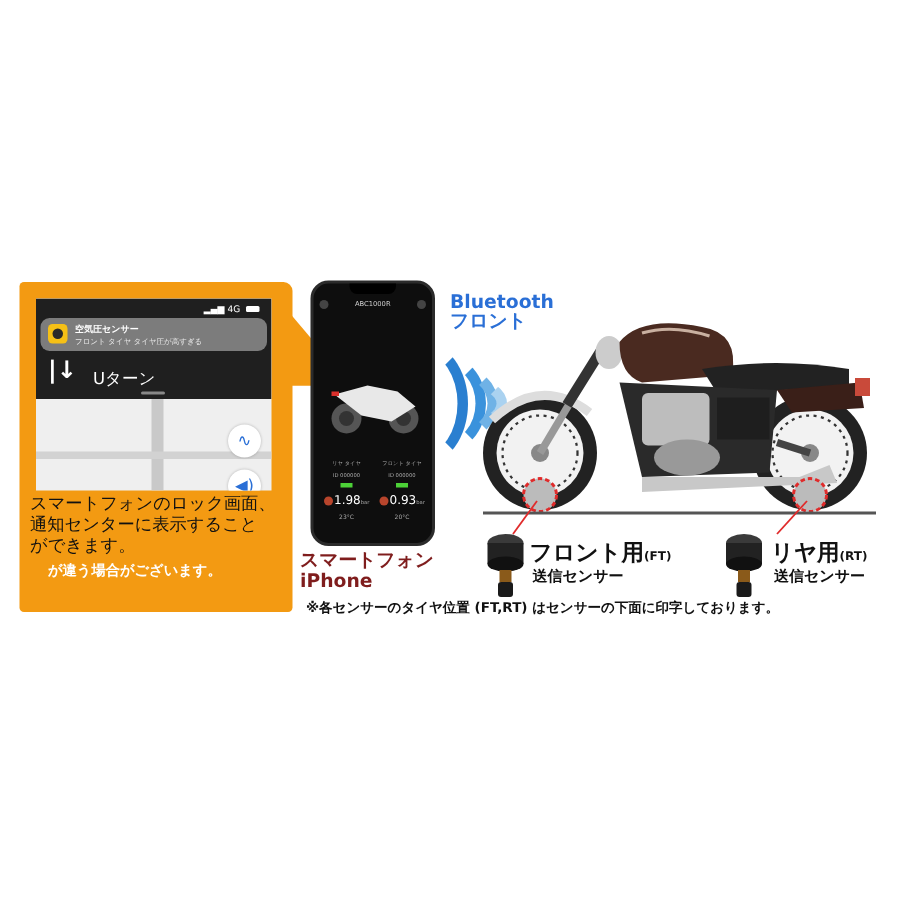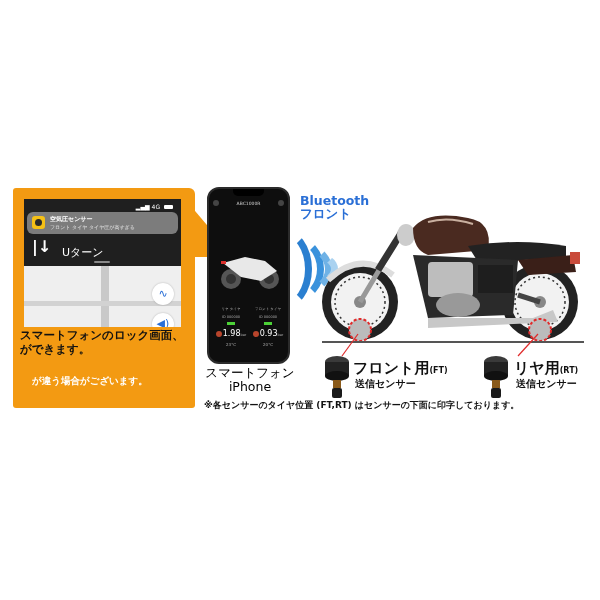--- a/index.html
+++ b/index.html
@@ -42,21 +42,21 @@
   .ls-handle { position: absolute; left: 70px; top: 62px; width: 16px; height: 2px; background: #888; border-radius: 1px; }
   .ls-road-v { position: absolute; left: 77px; top: 67px; width: 8px; height: 61px; background: #c9c9c9; }
   .ls-road-h { position: absolute; left: 0; top: 102px; width: 157px; height: 5px; background: #d2d2d2; }
   .ls-btn {
     position: absolute; left: 128px; width: 22px; height: 22px; border-radius: 50%;
     background: #fff; color: #2a6fd6; font-size: 11px; text-align: center; line-height: 22px;
     box-shadow: 0 0 2px rgba(0,0,0,0.25);
   }
   .callout-text {
     position: absolute; left: 20px; top: 328px; width: 170px;
-    font-weight: bold; color: #111; font-size: 11.5px; line-height: 14px;
+    font-weight: normal; color: #111; font-size: 11.5px; line-height: 14px;
   }
   .callout-note {
     position: absolute; left: 20px; top: 374px; width: 170px;
     font-weight: bold; color: #fff; font-size: 9.5px; line-height: 14px;
   }
   .callout-note .l2 { padding-left: 12px; display: block; }
 
   
   .phone {
     position: absolute; left: 207px; top: 187px; width: 83px; height: 177px;
@@ -68,22 +68,22 @@
   .ph-bike { position: absolute; left: 6px; top: 62px; width: 70px; height: 40px; }
   .ph-col { position: absolute; top: 118px; width: 36px; text-align: center; color: #aaa; }
   .ph-col .lbl { font-size: 3.5px; }
   .ph-col .id { font-size: 3.5px; margin-top: 4px; }
   .ph-col .bar { width: 8px; height: 3px; background: #4cd137; margin: 3px auto 0; }
   .ph-col .val { font-size: 8px; color: #fff; margin-top: 4px; white-space: nowrap; }
   .ph-col .val .dot { display: inline-block; width: 6px; height: 6px; border-radius: 50%; background: #b8452c; vertical-align: middle; margin-right: 1px; }
   .ph-col .val .unit { font-size: 3.5px; color: #aaa; }
   .ph-col .temp { font-size: 4px; margin-top: 4px; }
   .phone-caption {
-    position: absolute; left: 200px; top: 366px; width: 100px; text-align: center;
-    font-weight: normal; font-size: 12.5px; line-height: 14px; color: #000000;
+    position: absolute; left: 200px; top: 366px; width: 100px; text-align: left;
+    font-weight: bold; font-size: 12.5px; line-height: 14px; color: #7f1d1d;
   }
 
   
   .wave { position: absolute; border-radius: 50%; border: 7px solid; border-left-color: transparent; border-top-color: transparent; border-bottom-color: transparent; }
   .bt-label {
     position: absolute; left: 300px; top: 194px; color: #2a6fd6; font-weight: bold;
     font-size: 12.5px; line-height: 13px; text-align: left; width: 80px;
   }
 
   
@@ -123,20 +123,21 @@
     <div class="ls-handle"></div>
   </div>
   <div class="ls-road-v"></div>
   <div class="ls-road-h"></div>
   <div class="ls-btn" style="top:84px;">∿</div>
   <div class="ls-btn" style="top:114px;">◀)</div>
 </div>
 
 <div class="callout-text">
   <div>スマートフォンのロック画面、</div>
+  <div>通知センターに表示すること</div>
   <div>ができます。</div>
 </div>
 <div class="callout-note">
   <span class="l2">が違う場合がございます。</span>
 </div>
 
 <div class="phone">
   <div class="notch"></div>
   <div class="ph-gear" style="left:4px;"></div>
   <div class="ph-gear" style="right:4px;"></div>

